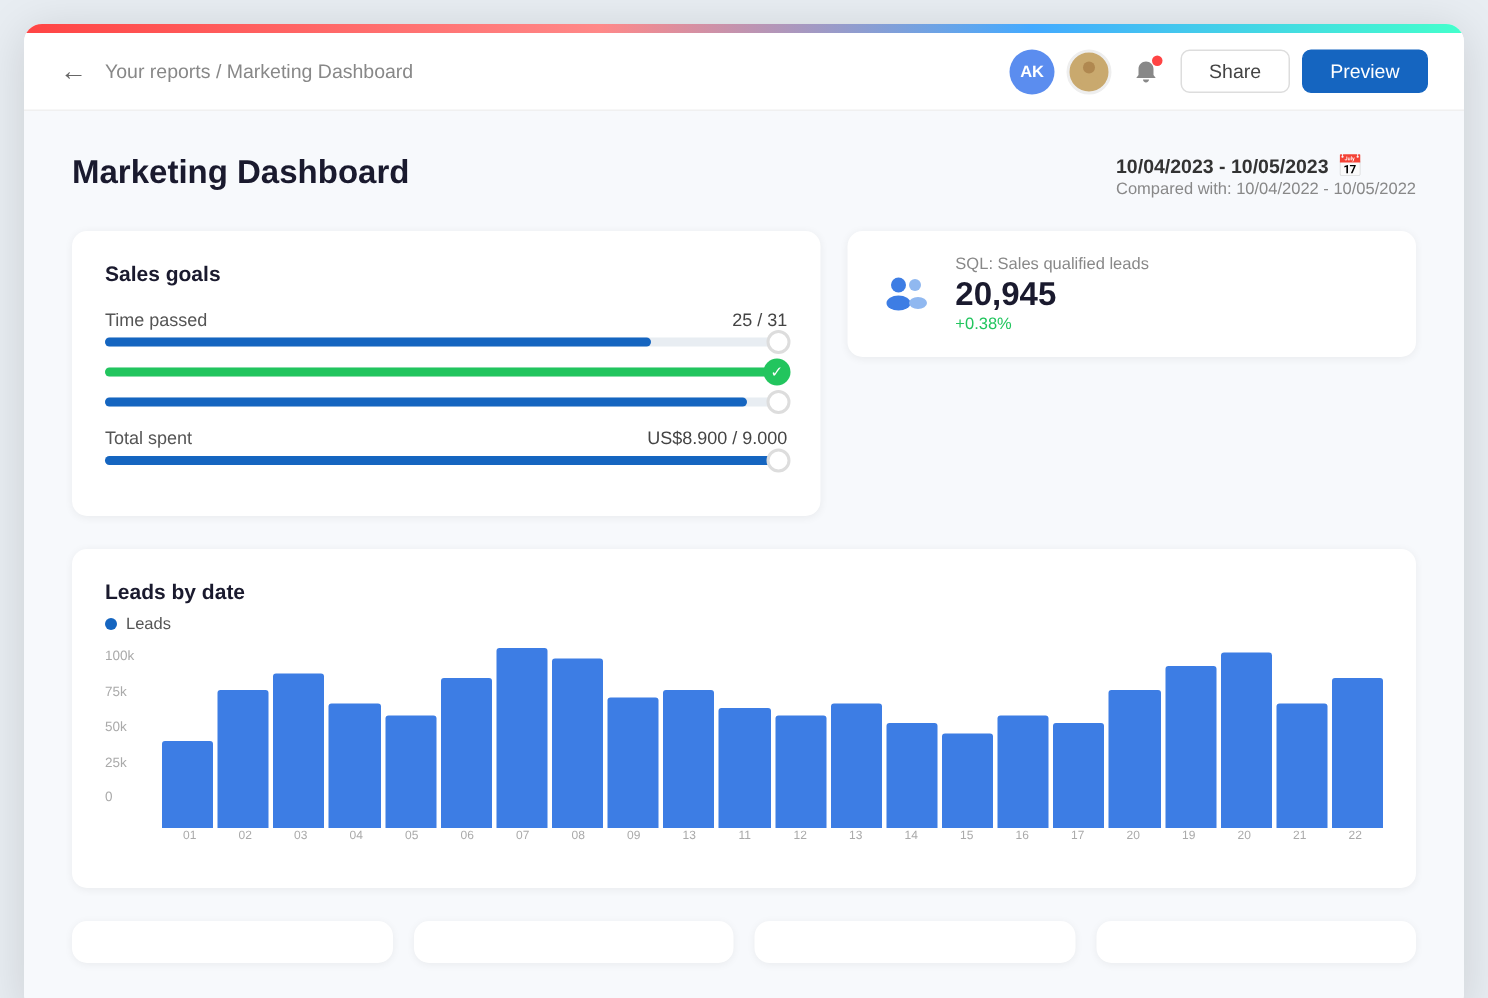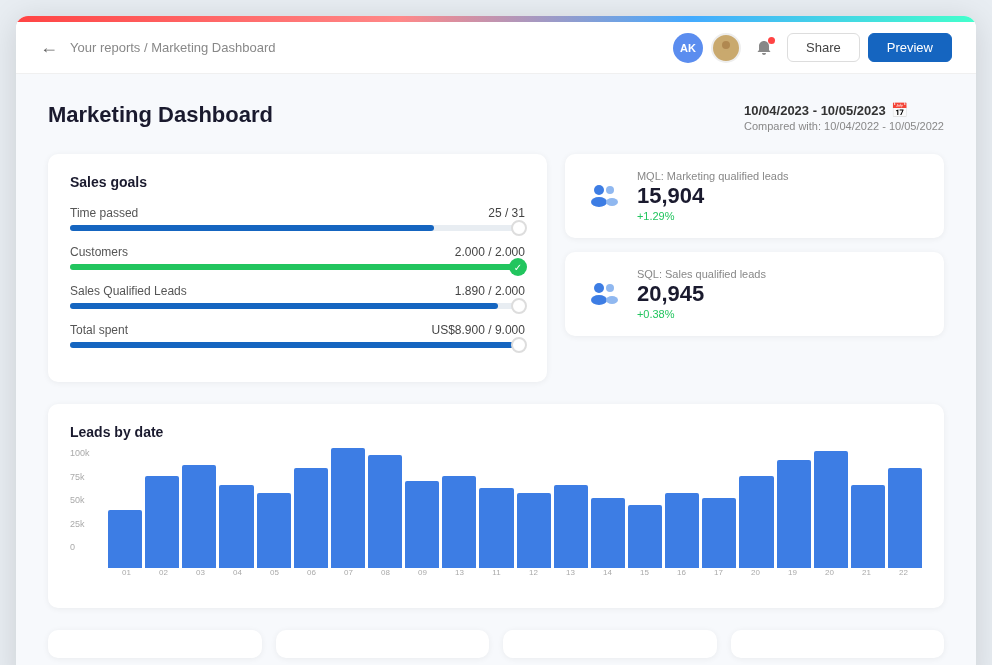--- a/index.html
+++ b/index.html
@@ -396,88 +396,69 @@
               <div class="goal-label-row">
                 <span class="goal-label">Time passed</span>
                 <span class="goal-value">25 / 31</span>
               </div>
               <div class="progress-track">
                 <div class="progress-fill progress-blue" style="width: 80%;"></div>
                 <div class="progress-circle"></div>
               </div>
             </div>
             <div class="goal-row">
-              <div class="goal-label-row">
-                <span class="goal-label">Customers</span>
-                <span class="goal-value">2.000 / 2.000</span>
-              </div>
               <div class="progress-track">
                 <div class="progress-fill progress-green" style="width: 100%;"></div>
                 <div class="check-circle">✓</div>
               </div>
             </div>
             <div class="goal-row">
-              <div class="goal-label-row">
-                <span class="goal-label">Sales Qualified Leads</span>
-                <span class="goal-value">1.890 / 2.000</span>
-              </div>
               <div class="progress-track">
                 <div class="progress-fill progress-blue" style="width: 94%;"></div>
                 <div class="progress-circle"></div>
               </div>
             </div>
             <div class="goal-row">
               <div class="goal-label-row">
                 <span class="goal-label">Total spent</span>
                 <span class="goal-value">US$8.900 / 9.000</span>
               </div>
               <div class="progress-track">
                 <div class="progress-fill progress-blue" style="width: 98%;"></div>
                 <div class="progress-circle"></div>
               </div>
             </div>
           </div>
       </div>
 
       <div class="metrics-col">
-        <div class="metric-card">
-          <div class="metric-icon icon-people">
-            <svg width="36" height="36" viewBox="0 0 36 36" fill="none">
-              <circle cx="13" cy="12" r="5" fill="#3d7de4"></circle>
-              <ellipse cx="13" cy="24" rx="8" ry="5" fill="#3d7de4"></ellipse>
-              <circle cx="24" cy="12" r="4" fill="#90b8f0"></circle>
-              <ellipse cx="26" cy="24" rx="6" ry="4" fill="#90b8f0"></ellipse>
-            </svg>
-          </div>
-          <div class="metric-info">
-            <div class="metric-label">MQL: Marketing qualified leads</div>
-            <div class="metric-value">15,904</div>
-            <div class="metric-change positive">+1.29%</div>
-          </div>
-        </div>
         <div class="metric-card">
           <div class="metric-icon icon-people">
             <svg width="36" height="36" viewBox="0 0 36 36" fill="none">
               <circle cx="13" cy="12" r="5" fill="#3d7de4"></circle>
               <ellipse cx="13" cy="24" rx="8" ry="5" fill="#3d7de4"></ellipse>
               <circle cx="24" cy="12" r="4" fill="#90b8f0"></circle>
               <ellipse cx="26" cy="24" rx="6" ry="4" fill="#90b8f0"></ellipse>
             </svg>
           </div>
           <div class="metric-info">
             <div class="metric-label">SQL: Sales qualified leads</div>
             <div class="metric-value">20,945</div>
             <div class="metric-change positive">+0.38%</div>
           </div>
         </div>
       </div>
     </div>
 
     <div class="chart-card">
       <div class="chart-title">Leads by date</div>
+      <div class="legend">
+        <div class="legend-dot"></div>
+        <span>Leads</span>
+      </div>
       <div class="chart-area">
         <div class="y-labels" id="y-labels">
             <span>100k</span>
             <span>75k</span>
             <span>50k</span>
             <span>25k</span>
             <span>0</span>
           </div>
         <div class="bars-area" id="bars-area">
             <div class="bar-col">

